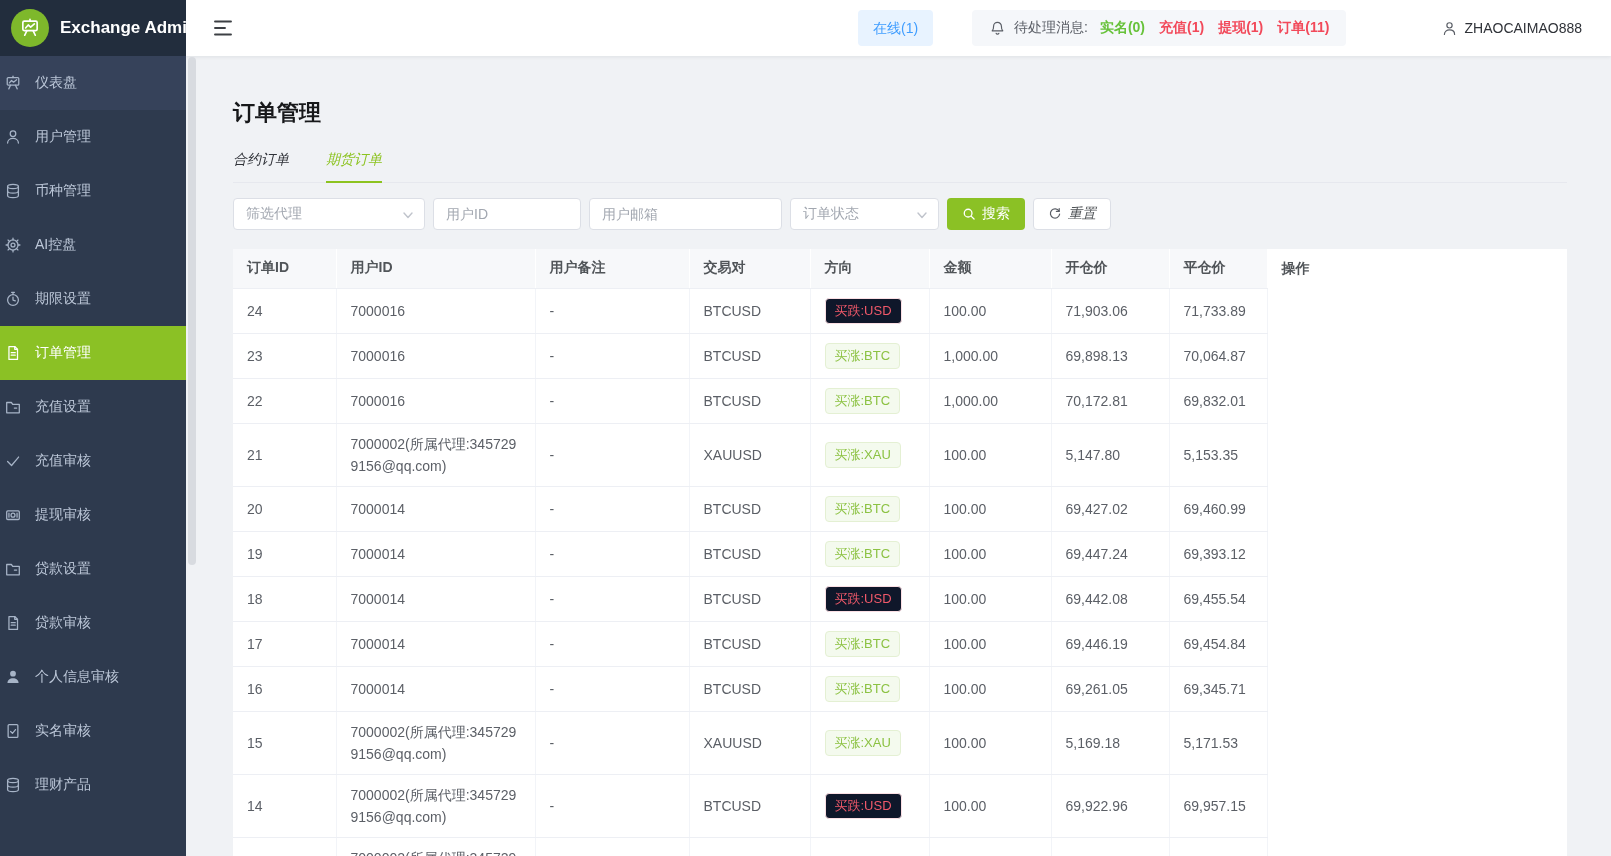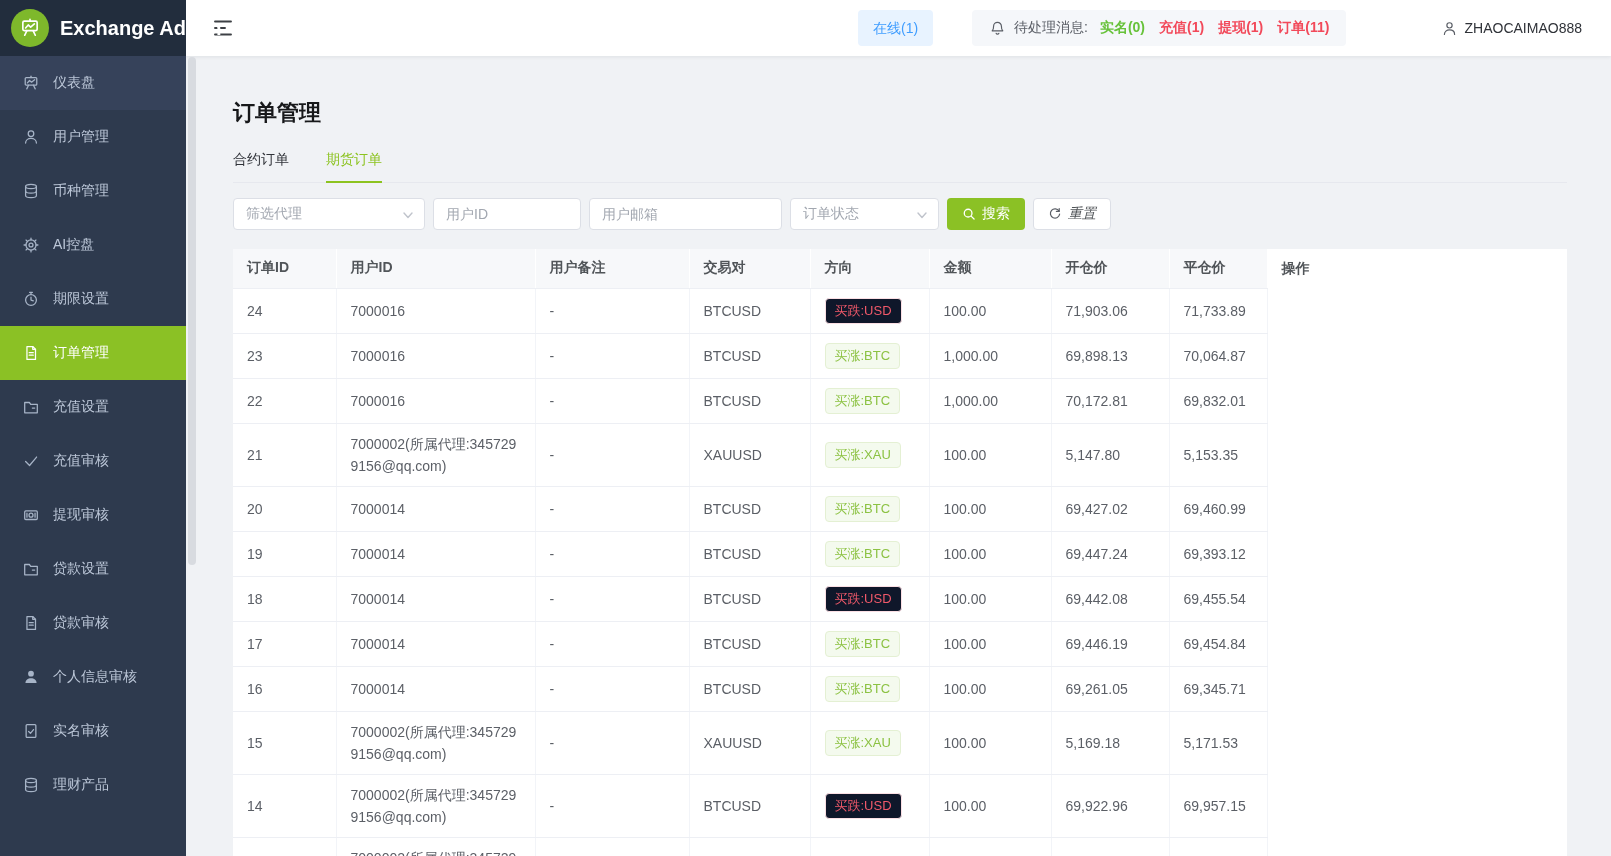--- a/index.html
+++ b/index.html
@@ -4,23 +4,23 @@
 <style>
   * { margin:0; padding:0; box-sizing:border-box; }
   html,body { width:1611px; height:856px; }
   body { font-family:"Liberation Sans","DejaVu Sans",sans-serif; font-size:14px; color:#303133; }
   .app { position:relative; width:1611px; height:856px; background:#f0f2f5; overflow:hidden; }
 
   
   .sidebar { position:absolute; left:0; top:0; width:186px; height:856px; background:#2e3a4e; z-index:3; }
   .logo { height:56px; background:#222d3d; display:flex; align-items:center; padding-left:11px; }
   .logo-badge { width:38px; height:38px; border-radius:50%; background:#7eb82b; display:flex; align-items:center; justify-content:center; flex:0 0 auto; }
-  .logo-text { color:#fff; font-size:20px; font-weight:bold; margin-left:11px; white-space:nowrap; }
+  .logo-text { color:#fff; font-size:17px; font-weight:bold; margin-left:11px; white-space:nowrap; }
   .menu { display:block; }
-  .menu-item { height:54px; display:flex; align-items:center; padding-left:22px; color:#bcc7d8; cursor:pointer; }
+  .menu-item { height:54px; display:flex; align-items:center; padding-left:4px; color:#bcc7d8; cursor:pointer; }
   .menu-item .mi-icon { width:18px; height:18px; margin-right:13px; display:inline-flex; color:#a7b4c7; }
   .menu-item.light { background:#36425a; }
   .menu-item.active { background:#8bc125; color:#fff; }
   .menu-item.active .mi-icon { color:#fff; }
   .sb-scroll { position:absolute; left:188px; top:57px; width:8px; height:508px; background:#d8dbe0; border-radius:4px; z-index:4; }
 
   
   .topbar { position:absolute; left:186px; top:0; width:1425px; height:56px; background:#fff; box-shadow:0 1px 4px rgba(0,21,41,.08); z-index:2; }
   .hamburger { position:absolute; left:27px; top:19px; width:20px; height:18px; cursor:pointer; color:#3d4045; }
   .online-badge { position:absolute; left:672px; top:10px; height:36px; line-height:36px; padding:0 15px; background:#e8f3ff; color:#3f9dff; border-radius:4px; cursor:pointer; }
@@ -31,21 +31,21 @@
   .notice .cnt:last-child { margin-right:0; }
   .cnt.success { color:#67c23a; }
   .cnt.danger { color:#f2495a; }
   .tb-user { position:absolute; right:29px; top:0; height:56px; display:flex; align-items:center; cursor:pointer; color:#2f3238; }
   .tb-user .uicon { width:17px; height:17px; color:#5a5e66; margin-right:7px; display:inline-flex; }
 
   
   .main { position:absolute; left:186px; top:56px; width:1425px; height:800px; padding-left:47px; overflow:hidden; }
   .page-title { font-size:22px; font-weight:bold; color:#17181a; margin-top:42px; }
   .tabs { margin-top:23px; width:1334px; border-bottom:1px solid #e6e8ee; }
-  .tab { display:inline-block; margin-right:37px; padding-bottom:12px; cursor:pointer; color:#2f3238; }
+  .tab { display:inline-block; margin-right:37px; padding-bottom:12px; cursor:pointer; color:#2f3238;font-style:italic; }
   .tab.active { color:#8cc320; border-bottom:2.5px solid #8cc320; margin-bottom:-1px; }
   .filters { margin-top:15px; display:flex; gap:8px; align-items:center; }
   .f-select { position:relative; height:32px; background:#fff; border:1px solid #dcdfe6; border-radius:4px; display:flex; align-items:center; padding:0 12px; color:#a2a7b0; cursor:pointer; }
   .f-select .chev { position:absolute; right:9px; top:9px; width:14px; height:14px; color:#c0c4cc; }
   .f-input { height:32px; background:#fff; border:1px solid #dcdfe6; border-radius:4px; padding:0 12px; font-size:14px; font-family:inherit; color:#303133; outline:none; }
   .f-input::placeholder { color:#a2a7b0; }
   .btn { height:32px; width:78px; border-radius:4px; border:none; display:inline-flex; align-items:center; justify-content:center; gap:6px; font-size:14px; font-family:inherit; cursor:pointer; }
   .btn-search { background:#8bc125; color:#fff; }
   .btn-reset { background:#fff; color:#4e5256; border:1px solid #dcdfe6;font-style:italic; }
   .btn svg { width:14px; height:14px; }

